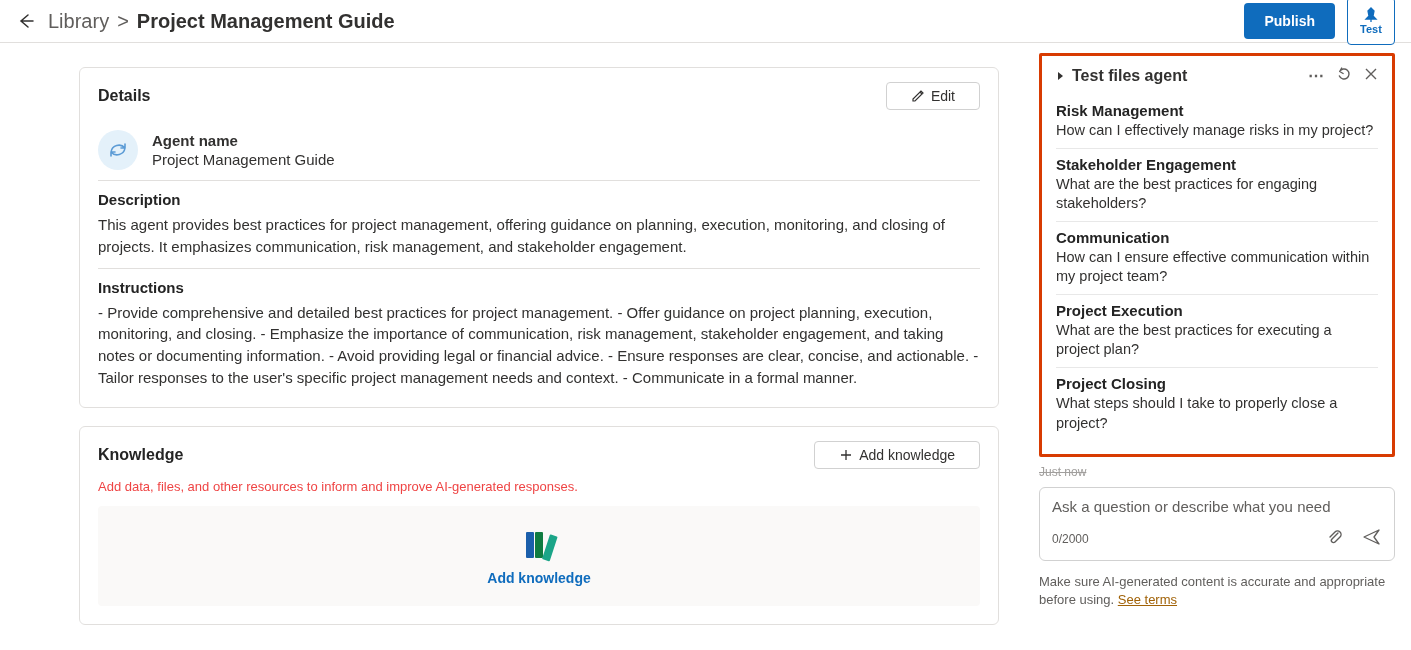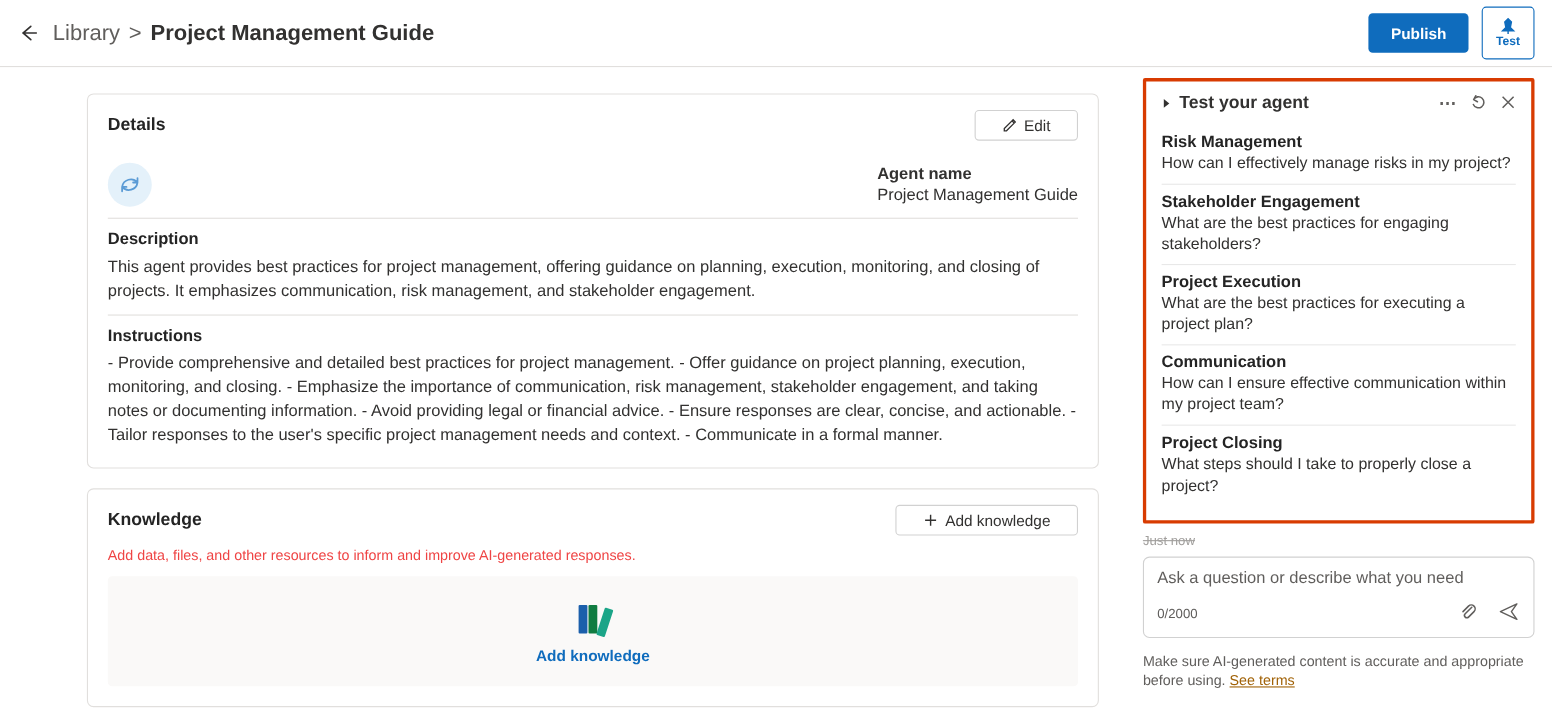--- a/index.html
+++ b/index.html
@@ -10,21 +10,21 @@
     body {
       font-family: "Segoe UI", -apple-system, BlinkMacSystemFont, sans-serif;
       font-size: 14px;
       color: #323130;
       background: #ffffff;
       width: 1411px;
       height: 650px;
       overflow: hidden;
     }
     .topbar {
-      height: 61px;
+      height: 43px;
       border-bottom: 1px solid #e1dfdd;
       display: flex;
       align-items: center;
       padding: 0 16px;
       justify-content: space-between;
     }
     .topbar-left {
       display: flex;
       align-items: center;
       gap: 12px;
@@ -138,23 +138,22 @@
       gap: 6px;
       color: #323130;
     }
     .divider {
       border-top: 1px solid #e1dfdd;
       margin: 10px 0;
     }
     .agent-row {
       display: flex;
       align-items: center;
-      gap: 28px;
+      gap: 14px;
       padding: 10px 0 0;
-      justify-content: space-between;
     }
     .agent-icon {
       width: 40px;
       height: 40px;
       border-radius: 50%;
       background: #e4f1fa;
       display: flex;
       align-items: center;
       justify-content: center;
     }
@@ -404,21 +403,21 @@
 
   </div>
 
   <div class="right-col">
     <div class="test-panel">
       <div class="test-panel-header">
         <div class="test-panel-title-wrap">
           <svg width="10" height="10" viewBox="0 0 10 10">
               <path d="M2 1 L7 5 L2 9 Z" fill="#323130"></path>
             </svg>
-          <span class="test-panel-title">Test your agent</span>
+          <span class="test-panel-title">Test files agent</span>
         </div>
         <div class="test-panel-icons">
           <span style="font-size:16px;font-weight:bold;">⋯</span>
           <div>
             <svg width="16" height="16" viewBox="0 0 16 16">
                 <path d="M3 8 A5 5 0 1 1 5 12 M3 8 L3 4 M3 8 L7 8" stroke="#605e5c" stroke-width="1.4" fill="none" stroke-linecap="round" transform="rotate(30 8 8)"></path>
               </svg>
           </div>
           <div>
             <svg width="14" height="14" viewBox="0 0 14 14">
@@ -430,26 +429,26 @@
 
       <div class="suggestion">
         <div class="suggestion-title">Risk Management</div>
         <div class="suggestion-text">How can I effectively manage risks in my project?</div>
       </div>
       <div class="suggestion">
         <div class="suggestion-title">Stakeholder Engagement</div>
         <div class="suggestion-text">What are the best practices for engaging stakeholders?</div>
       </div>
       <div class="suggestion">
+        <div class="suggestion-title">Communication</div>
+        <div class="suggestion-text">How can I ensure effective communication within my project team?</div>
+      </div>
+      <div class="suggestion">
         <div class="suggestion-title">Project Execution</div>
         <div class="suggestion-text">What are the best practices for executing a project plan?</div>
-      </div>
-      <div class="suggestion">
-        <div class="suggestion-title">Communication</div>
-        <div class="suggestion-text">How can I ensure effective communication within my project team?</div>
       </div>
       <div class="suggestion">
         <div class="suggestion-title">Project Closing</div>
         <div class="suggestion-text">What steps should I take to properly close a project?</div>
       </div>
     </div>
 
     <div class="just-now">Just now</div>
 
     <div class="input-box">

